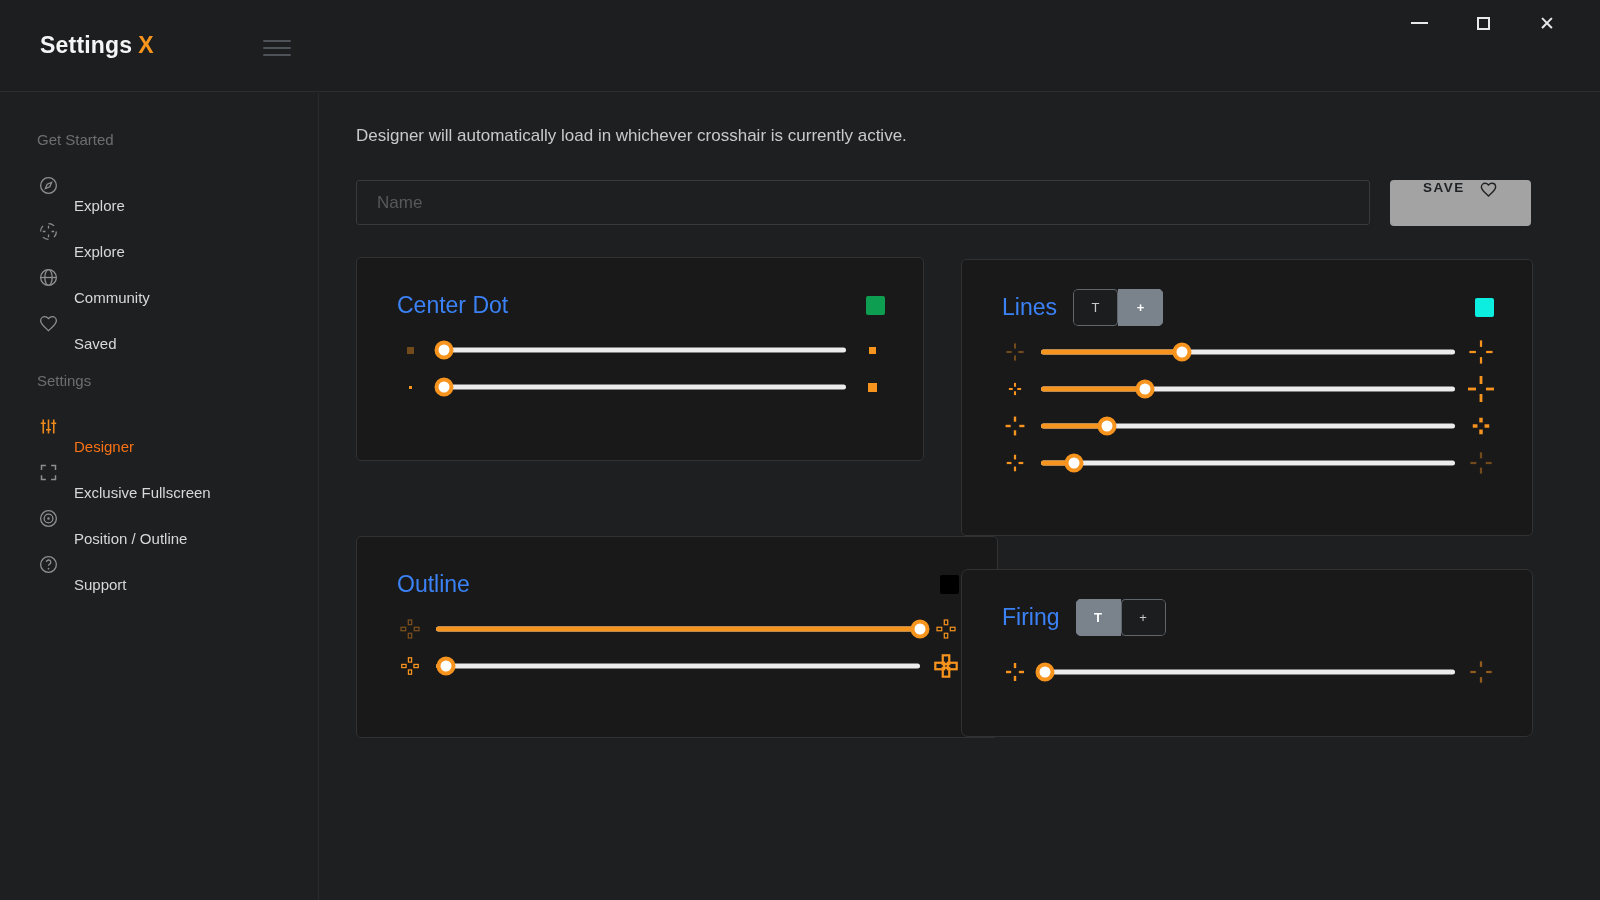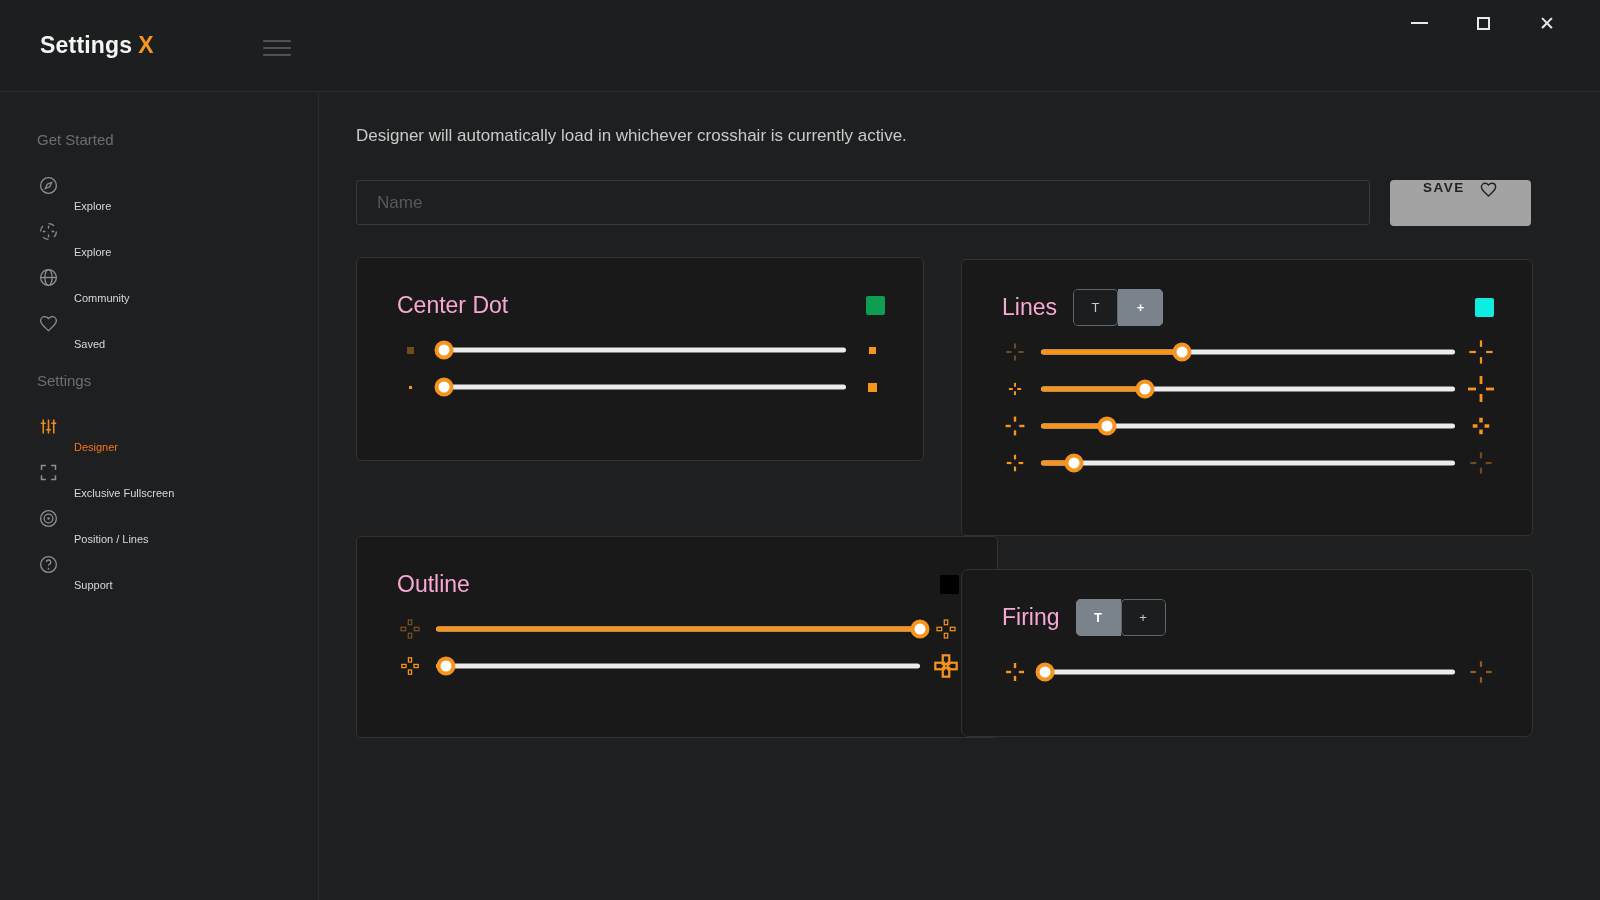--- a/index.html
+++ b/index.html
@@ -29,21 +29,21 @@
 
   
   .sidebar {
     position:absolute; left:0; top:93px; width:319px; bottom:0;
     background:#1e1f20; border-right:1px solid #2b2b2b; padding-top:38px;
   }
   .side-section-label { padding-left:37px; color:#6e6e6e; font-size:15px; margin-bottom:14px; }
   .side-gap { height:26px; }
   .side-item { display:flex; align-items:center; height:46px; padding-left:37px; cursor:pointer; color:#d8d8d8; }
   .side-item .s-icon { width:22px; height:22px; margin-right:15px; display:flex; align-items:center; justify-content:center; }
-  .side-item .s-label { font-size:11px;margin-top:41px; }
+  .side-item .s-label { font-size:15px;margin-top:41px; }
   .side-item.active { color:#f97316; }
   .s-icon svg { width:21px; height:21px; }
 
   
   .main { position:absolute; left:320px; top:93px; right:0; bottom:0; background:#1e1f20; }
   .desc { position:absolute; left:36px; top:33px; font-size:17px; color:#c9c9c9; }
   .name-input {
     position:absolute; left:36px; top:87px; width:1014px; height:45px;
     background:transparent; border:1px solid #3a3a3a; border-radius:3px;
     color:#dcdcdc; font-size:17px; padding:0 20px; outline:none;
@@ -60,21 +60,21 @@
   .save-btn svg { width:19px; height:19px; }
 
   
   .card { position:absolute; background:#19191a; border:1px solid #323232; border-radius:5px; }
   .card-centerdot { left:36px;  top:164px; width:568px; height:204px; }
   .card-outline   { left:36px;  top:398px; width:642px; height:202px;margin-top:45px; }
   .card-lines     { left:641px; top:166px; width:572px; height:277px; }
   .card-firing    { left:641px; top:476px; width:572px; height:168px;border-radius:7px; }
 
   .card-head { display:flex; align-items:center; padding:28px 38px 0 40px; height:66px; }
-  .card-title { font-size:23px; color:#f9a8d4; font-weight:400; }
+  .card-title { font-size:23px; color:#3b82f6; font-weight:400; }
   .swatch { width:19px; height:19px; border-radius:2px; margin-left:auto; cursor:pointer; }
 
   
   .toggle { display:flex; margin-left:16px; border-radius:5px; overflow:hidden; }
   .tog-btn { width:45px; height:37px; display:flex; align-items:center; justify-content:center;
              font-size:13px; cursor:pointer; font-family:"Liberation Sans", sans-serif; }
   .tog-btn.unsel { background:#1c1d1e; border:1px solid #5f666c; color:#c7c9cc; border-radius:4px; }
   .tog-btn.sel   { background:#7a828c; border:1px solid #7a828c; color:#ffffff; font-weight:700; }
 
   
@@ -183,21 +183,21 @@
   </div>
 
   <div class="side-item">
     <span class="s-icon">
       <svg viewBox="0 0 24 24" fill="none" stroke="#8f8f8f" stroke-width="1.5">
           <circle cx="12" cy="12" r="9"></circle>
           <circle cx="12" cy="12" r="5"></circle>
           <circle cx="12" cy="12" r="1.4" fill="#8f8f8f" stroke="none"></circle>
         </svg>
     </span>
-    <span class="s-label">Position / Lines</span>
+    <span class="s-label">Position / Outline</span>
   </div>
 
   <div class="side-item">
     <span class="s-icon">
       <svg viewBox="0 0 24 24" fill="none" stroke="#8f8f8f" stroke-width="1.5">
           <circle cx="12" cy="12" r="9"></circle>
           <path d="M9.6 9.2a2.5 2.5 0 1 1 3.4 2.5c-.8.3-1 .9-1 1.8"></path>
           <circle cx="12" cy="16.8" r="1" fill="#8f8f8f" stroke="none"></circle>
         </svg>
     </span>

